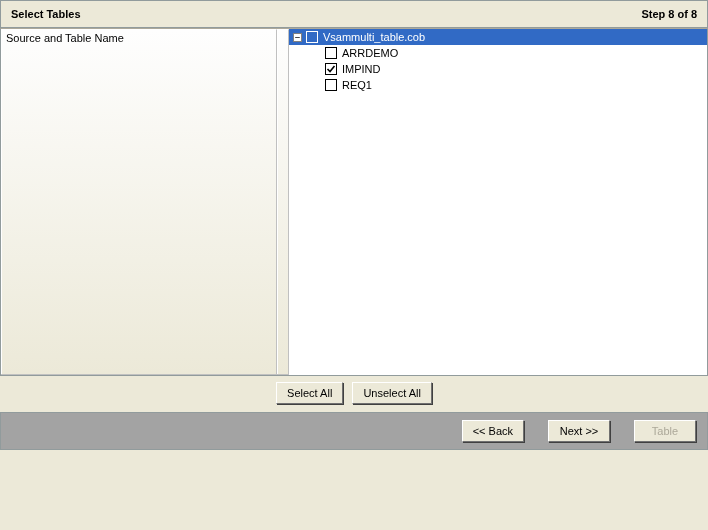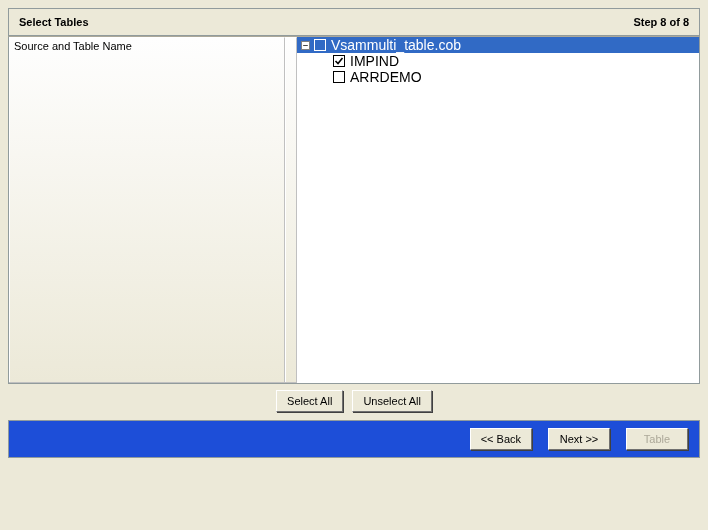--- a/index.html
+++ b/index.html
@@ -8,21 +8,21 @@
     padding: 0;
     font-family: Tahoma, Arial, sans-serif;
     font-size: 11px;
     background: #ece9d8;
     color: #000;
     width: 708px;
     height: 530px;
     overflow: hidden;
   }
   .outer {
-    padding: 8px;
+    padding: 0;
   }
   .header-panel {
     border: 1px solid #919b9c;
     background: #ece9d8;
     padding: 7px 10px;
     display: flex;
     justify-content: space-between;
     align-items: center;
   }
   .header-title {
@@ -110,21 +110,21 @@
     flex-shrink: 0;
   }
   .chk.parent-box {
     border: 1px solid #fff;
     background: #316ac5;
   }
   .chk svg { display: block; }
   .indent-1 { margin-left: 34px; }
   .node-label {
     padding: 0 1px;
-    font-size: 14px;
+    font-size: 11px;
     text-align: right;
   }
   .selected .node-label { color: #fff; }
   .sel-buttons {
     text-align: center;
     margin: 4px 0 8px 0;
   }
   .btn {
     font-family: Tahoma, Arial, sans-serif;
     font-size: 11px;
@@ -139,25 +139,25 @@
     margin: 0 3px;
     cursor: pointer;
     min-height: 22px;
   }
   .btn:disabled {
     color: #aca899;
     cursor: default;
   }
   .nav-panel {
     border: 1px solid #919b9c;
-    background: #1d4ed8;
+    background: #a3a3a3;
     padding: 7px 8px;
     display: flex;
     justify-content: flex-end;
-    gap: 10px;
+    gap: 18px;
   }
   .nav-panel .btn { min-width: 62px; }
 </style>
 </head>
 <body>
 
 <div class="outer">
 
   <div class="header-panel">
     <span class="header-title">Select Tables</span>
@@ -170,43 +170,50 @@
       <div class="tree-header-cell col-source">Source and Table Name</div>
       <div class="tree-header-cell col-rest"></div>
     </div>
     <div class="tree-body">
 
       <div class="tree-row selected">
         <div class="row-inner">
           <span class="expander">−</span>
           <span class="chk parent-box"></span>
           <span class="node-label">Vsammulti_table.cob</span>
+        </div>
+      </div>
+
+      <div class="tree-row">
+        <div class="row-inner">
+          <span class="indent-1"></span>
+          <span class="chk"></span>
+          <span class="node-label">ARRDEMO</span>
         </div>
       </div>
 
       <div class="tree-row">
         <div class="row-inner">
           <span class="indent-1"></span>
           <span class="chk">
             <svg width="10" height="10" viewBox="0 0 10 10">
               <path d="M1.5 5 L4 7.5 L8.5 2" stroke="#000" stroke-width="1.6" fill="none"></path>
             </svg>
           </span>
           <span class="node-label">IMPIND</span>
         </div>
       </div>
 
       <div class="tree-row">
         <div class="row-inner">
           <span class="indent-1"></span>
           <span class="chk"></span>
-          <span class="node-label">ARRDEMO</span>
-        </div>
-      </div>
-
+          <span class="node-label">REQ1</span>
+        </div>
+      </div>
 
     </div>
   </div>
 
   <div class="sel-buttons">
     <button class="btn">Select All</button>
     <button class="btn">Unselect All</button>
   </div>
 
   <div class="nav-panel">

